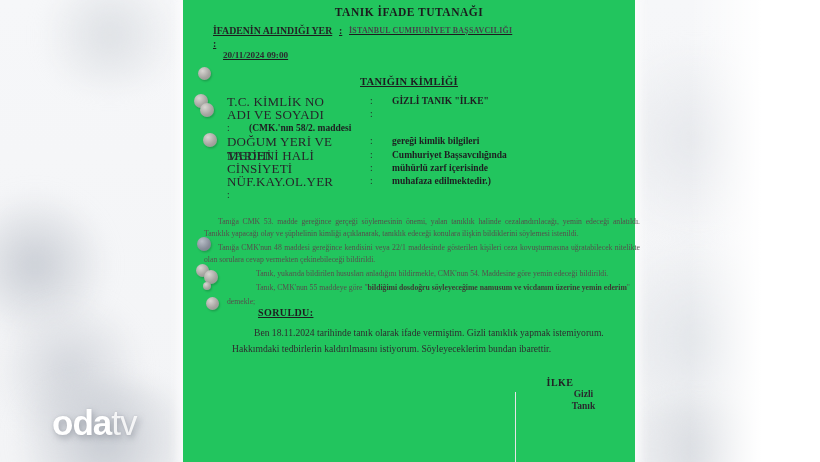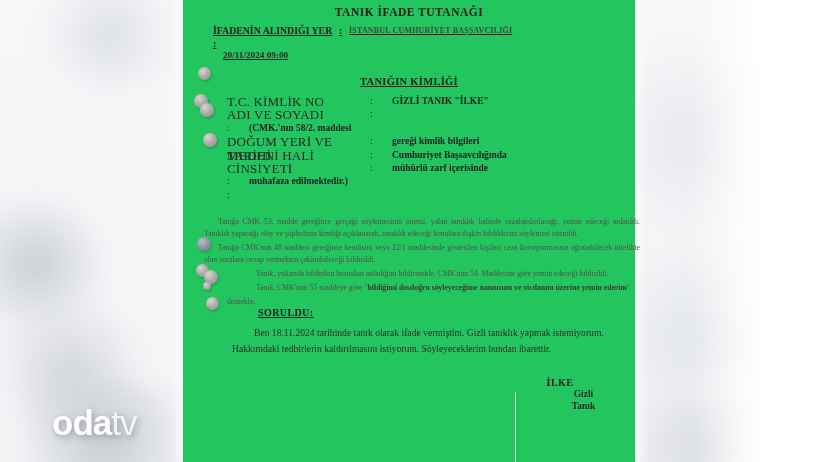--- a/index.html
+++ b/index.html
@@ -134,20 +134,21 @@
       <span class="id-label">MEDENİ HALİ</span>
       <span class="id-colon">:</span>
       <span class="id-value">Cumhuriyet Başsavcılığında</span>
     </div>
     <div class="id-row">
       <span class="id-label">CİNSİYETİ</span>
       <span class="id-colon">:</span>
       <span class="id-value">mühürlü zarf içerisinde</span>
     </div>
     <div class="id-row">
+      <span class="id-label">NÜF.KAY.OL.YER</span>
       <span class="id-colon">:</span>
       <span class="id-value">muhafaza edilmektedir.)</span>
     </div>
     <div class="id-row">
       <span class="id-colon">:</span>
       <span class="id-value"></span>
     </div>
   </div>
 
   <div class="abs paras">

